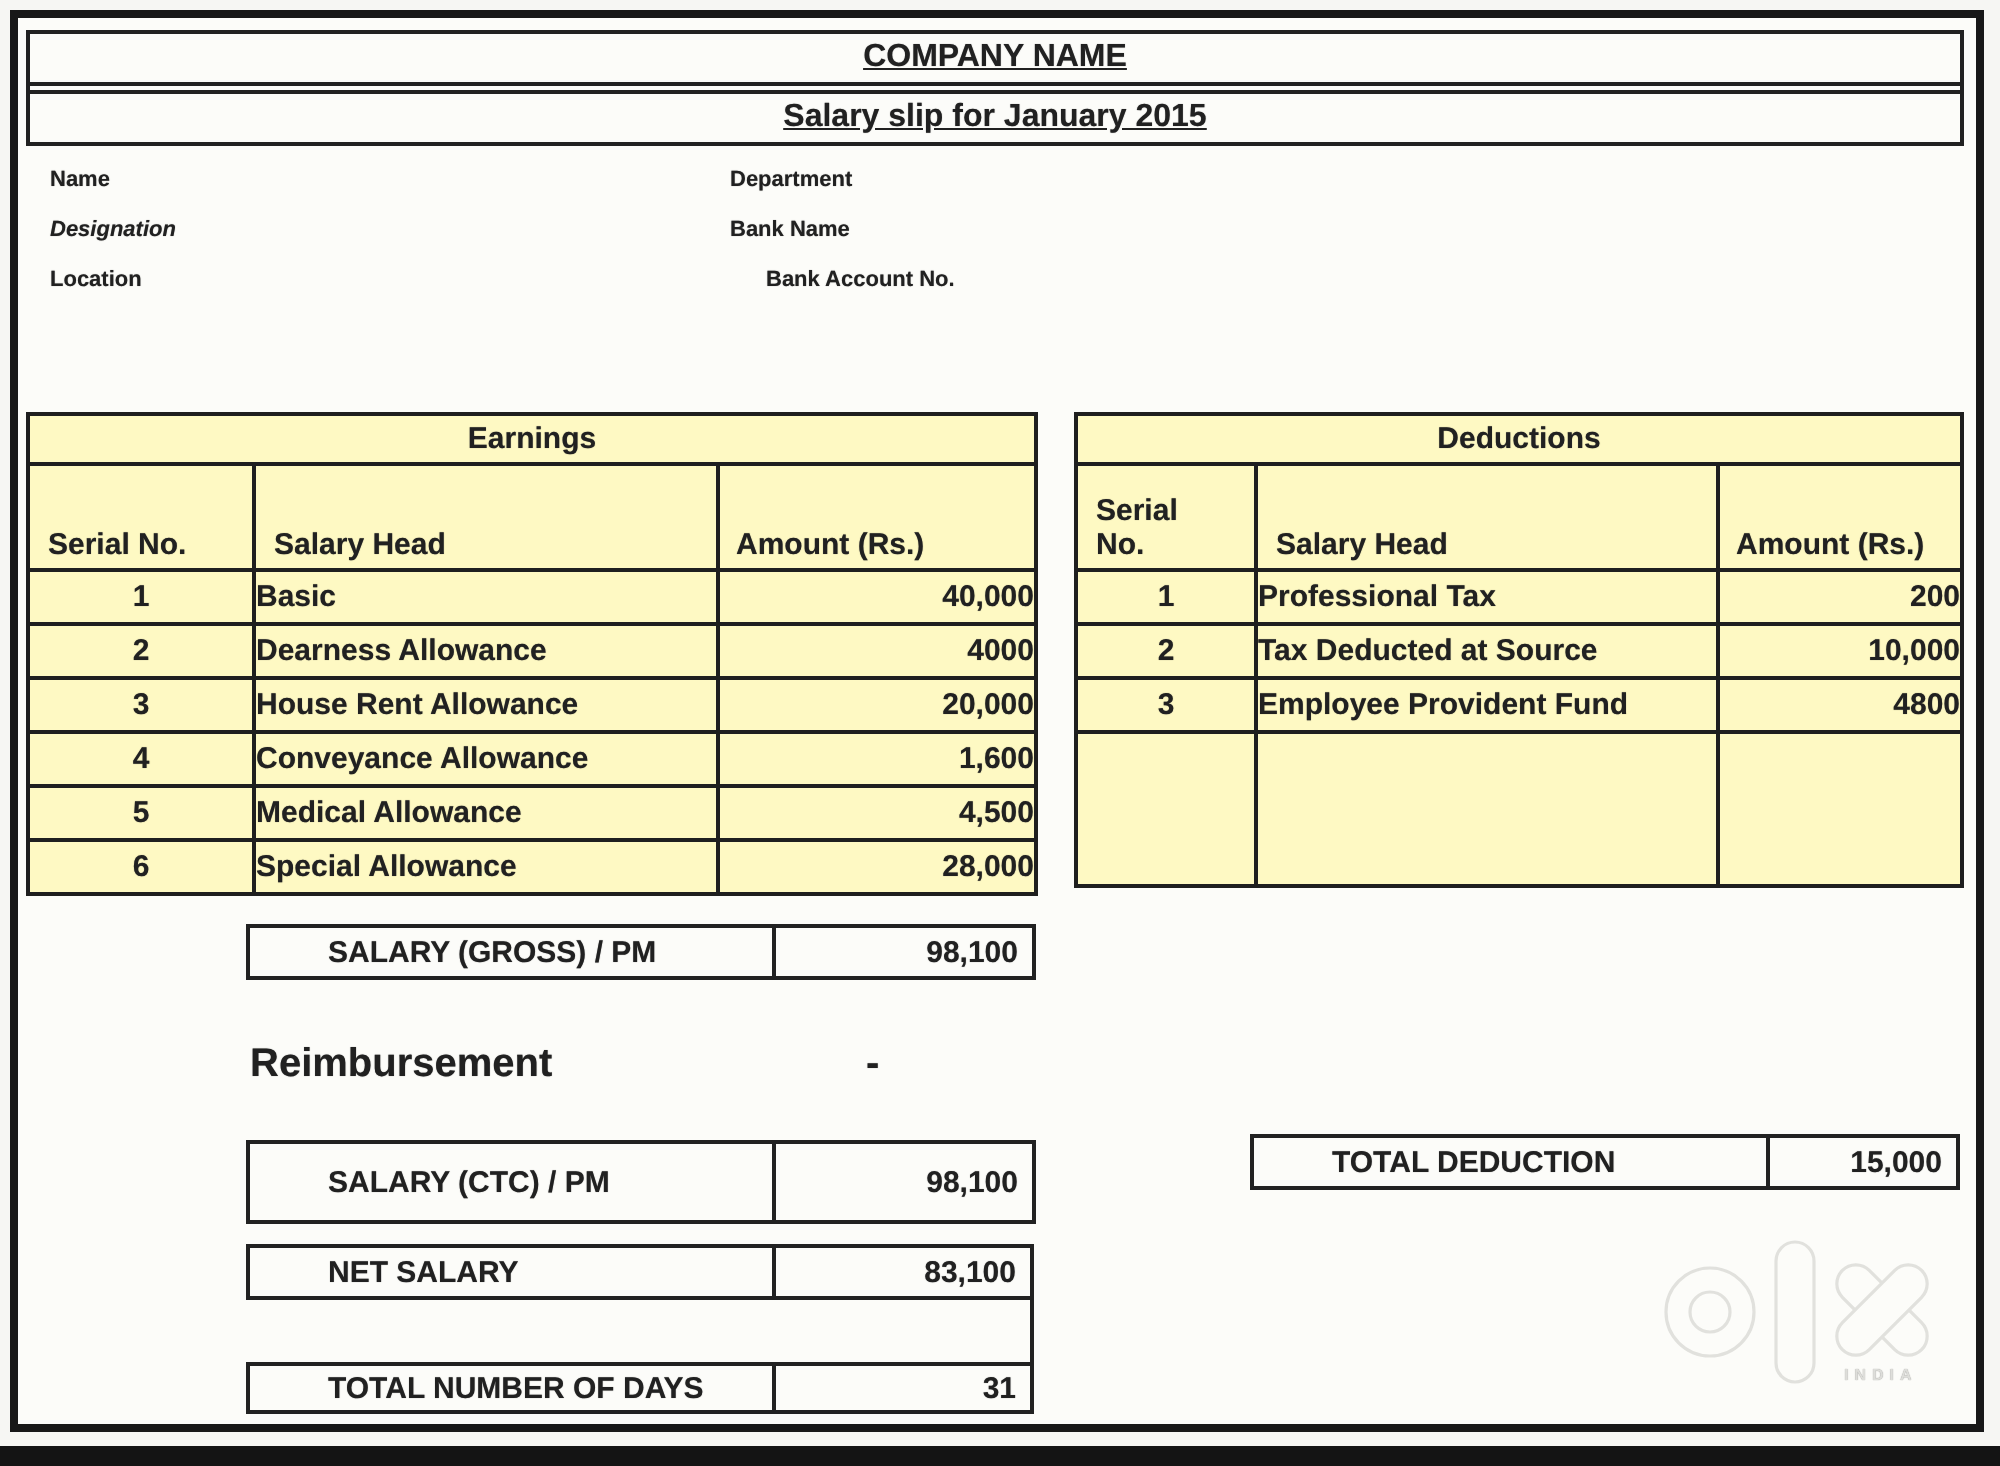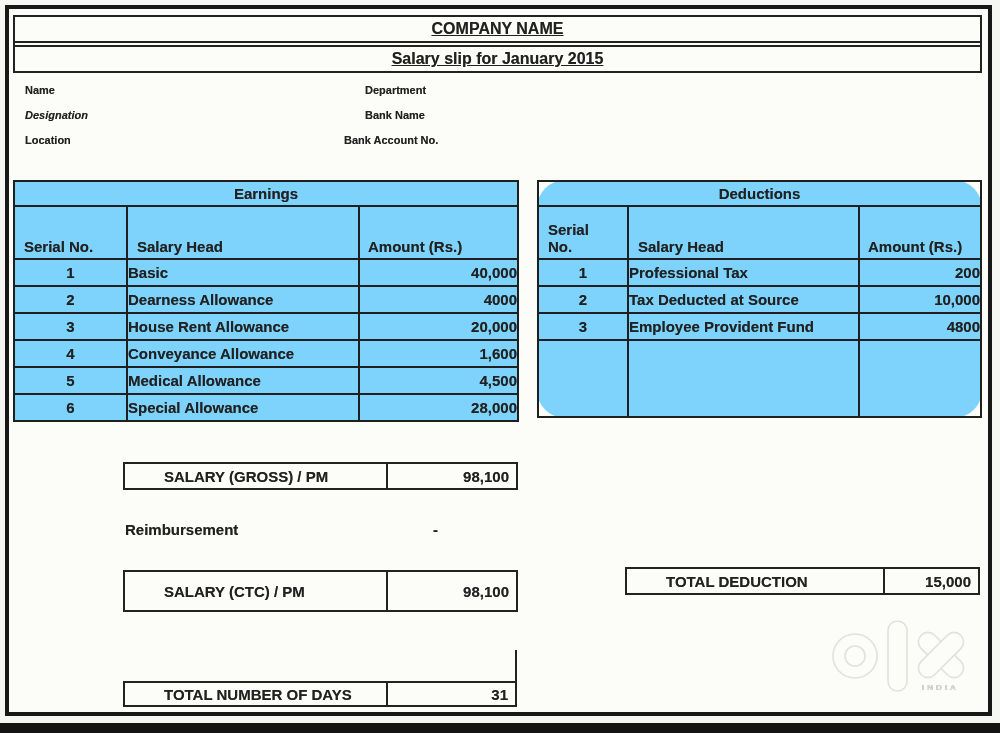--- a/index.html
+++ b/index.html
@@ -14,37 +14,37 @@
     position:absolute;left:5px;top:5px;width:987px;height:711px;
     border:4px solid #181818;box-sizing:border-box;background:#fcfcf9;
   }
   
   .title-box{position:absolute;left:13px;top:15px;width:969px;border:2px solid #222;box-sizing:border-box;background:#fcfcf9;text-decoration:underline;}
   .t-row{height:24px;display:flex;align-items:center;justify-content:center;font-size:16px;}
   .t-sep{height:2px;border-top:2px solid #222;border-bottom:2px solid #222;background:#fcfcf9;}
   
   .lbl{position:absolute;font-size:11px;line-height:18px;white-space:nowrap;}
   
-  table.slip{position:absolute;border-collapse:collapse;table-layout:fixed;background:#7dd3fc;}
+  table.slip{position:absolute;border-collapse:collapse;table-layout:fixed;background:#fef9c3;margin-top:26px;}
   table.slip td{border:2px solid #1f1f1f;font-size:15px;padding:0;overflow:hidden;}
   td.cap{height:23px;text-align:center;font-size:15.5px;}
   tr.hdr td{height:48px;vertical-align:bottom;padding:0 4px 3px 9px;line-height:17px;}
   tr.hdr td.h-amt{padding-left:8px;}
   .force-wrap{display:inline-block;width:50px;}
   tbody.data td{height:25px;}
   td.c-serial{text-align:center;}
   td.c-head{padding-left:9px;}
   td.c-amt{text-align:right;padding-right:7px;}
   tr.filler td{height:75px;}
   
   .sumbox{position:absolute;display:flex;border:2px solid #222;box-sizing:border-box;background:#fcfcf9;font-size:15px;}
   .sumbox .lab{display:flex;align-items:center;padding-left:8px;border-right:2px solid #222;box-sizing:border-box;margin-left:31px;}
   .sumbox .val{flex:1;display:flex;align-items:center;justify-content:flex-end;padding-right:7px;margin-left:40px;}
   .strip{position:absolute;border-right:2px solid #222;}
-  .freeline{position:absolute;font-size:15px;}
+  .freeline{position:absolute;font-size:20px;}
   
   .wm{position:absolute;left:824px;top:611px;}
   .wm text{font-family:"Liberation Sans","DejaVu Sans",sans-serif;font-weight:700;}
   
   .bottom-bar{position:absolute;left:0;top:723px;width:1000px;height:10px;background:#141414;}
 </style>
 </head>
 <body>
 
 <div id="canvas">
@@ -55,21 +55,21 @@
     <div class="t-row">COMPANY NAME</div>
     <div class="t-sep"></div>
     <div class="t-row">Salary slip for January 2015</div>
   </div>
 
   <div class="lbl" style="left:25px;top:81px;">Name</div>
   <div class="lbl" style="left:25px;top:106px;font-style:italic;">Designation</div>
   <div class="lbl" style="left:25px;top:131px;">Location</div>
   <div class="lbl" style="left:365px;top:81px;">Department</div>
   <div class="lbl" style="left:365px;top:106px;">Bank Name</div>
-  <div class="lbl" style="left:344px;top:131px;">Bank Account No.</div>
+  <div class="lbl" style="left:383px;top:131px;">Bank Account No.</div>
 
   <table class="slip" style="left:13px;top:180px;width:504px;">
     <colgroup>
         <col style="width:113px">
         <col style="width:232px">
         <col style="width:159px">
       </colgroup>
     <thead>
       <tr>
           <td class="cap" colspan="3">Earnings</td>
@@ -112,21 +112,21 @@
     </tr>
 
     <tr>
       <td class="c-serial">6</td>
       <td class="c-head">Special Allowance</td>
       <td class="c-amt">28,000</td>
     </tr>
   </tbody>
   </table>
 
-  <table class="slip" style="left:537px;top:180px;width:443px;border-radius:28px;">
+  <table class="slip" style="left:537px;top:180px;width:443px;">
     <colgroup>
         <col style="width:90px">
         <col style="width:231px">
         <col style="width:122px">
       </colgroup>
     <thead>
       <tr>
           <td class="cap" colspan="3">Deductions</td>
         </tr>
       <tr class="hdr">
@@ -174,20 +174,24 @@
   <div class="sumbox" style="left:123px;top:570px;width:395px;height:42px;text-align:center;">
     <div class="lab" style="width:232px;">SALARY (CTC) / PM</div>
     <div class="val">98,100</div>
   </div>
 
   <div class="sumbox" style="left:625px;top:567px;width:355px;height:28px;">
     <div class="lab" style="width:269px;">TOTAL DEDUCTION</div>
     <div class="val">15,000</div>
   </div>
 
+  <div class="sumbox" style="left:123px;top:622px;width:394px;height:28px;">
+    <div class="lab" style="width:232px;">NET SALARY</div>
+    <div class="val">83,100</div>
+  </div>
 
   <div class="strip" style="left:123px;top:650px;width:392px;height:31px;"></div>
 
   <div class="sumbox" style="left:123px;top:681px;width:394px;height:26px;">
     <div class="lab" style="width:232px;">TOTAL NUMBER OF DAYS</div>
     <div class="val">31</div>
   </div>
 
   <svg class="wm" width="170" height="98" viewBox="0 0 170 98">
     <g fill="#fcfcf9" stroke="#e1e1dd" stroke-width="1.6">

